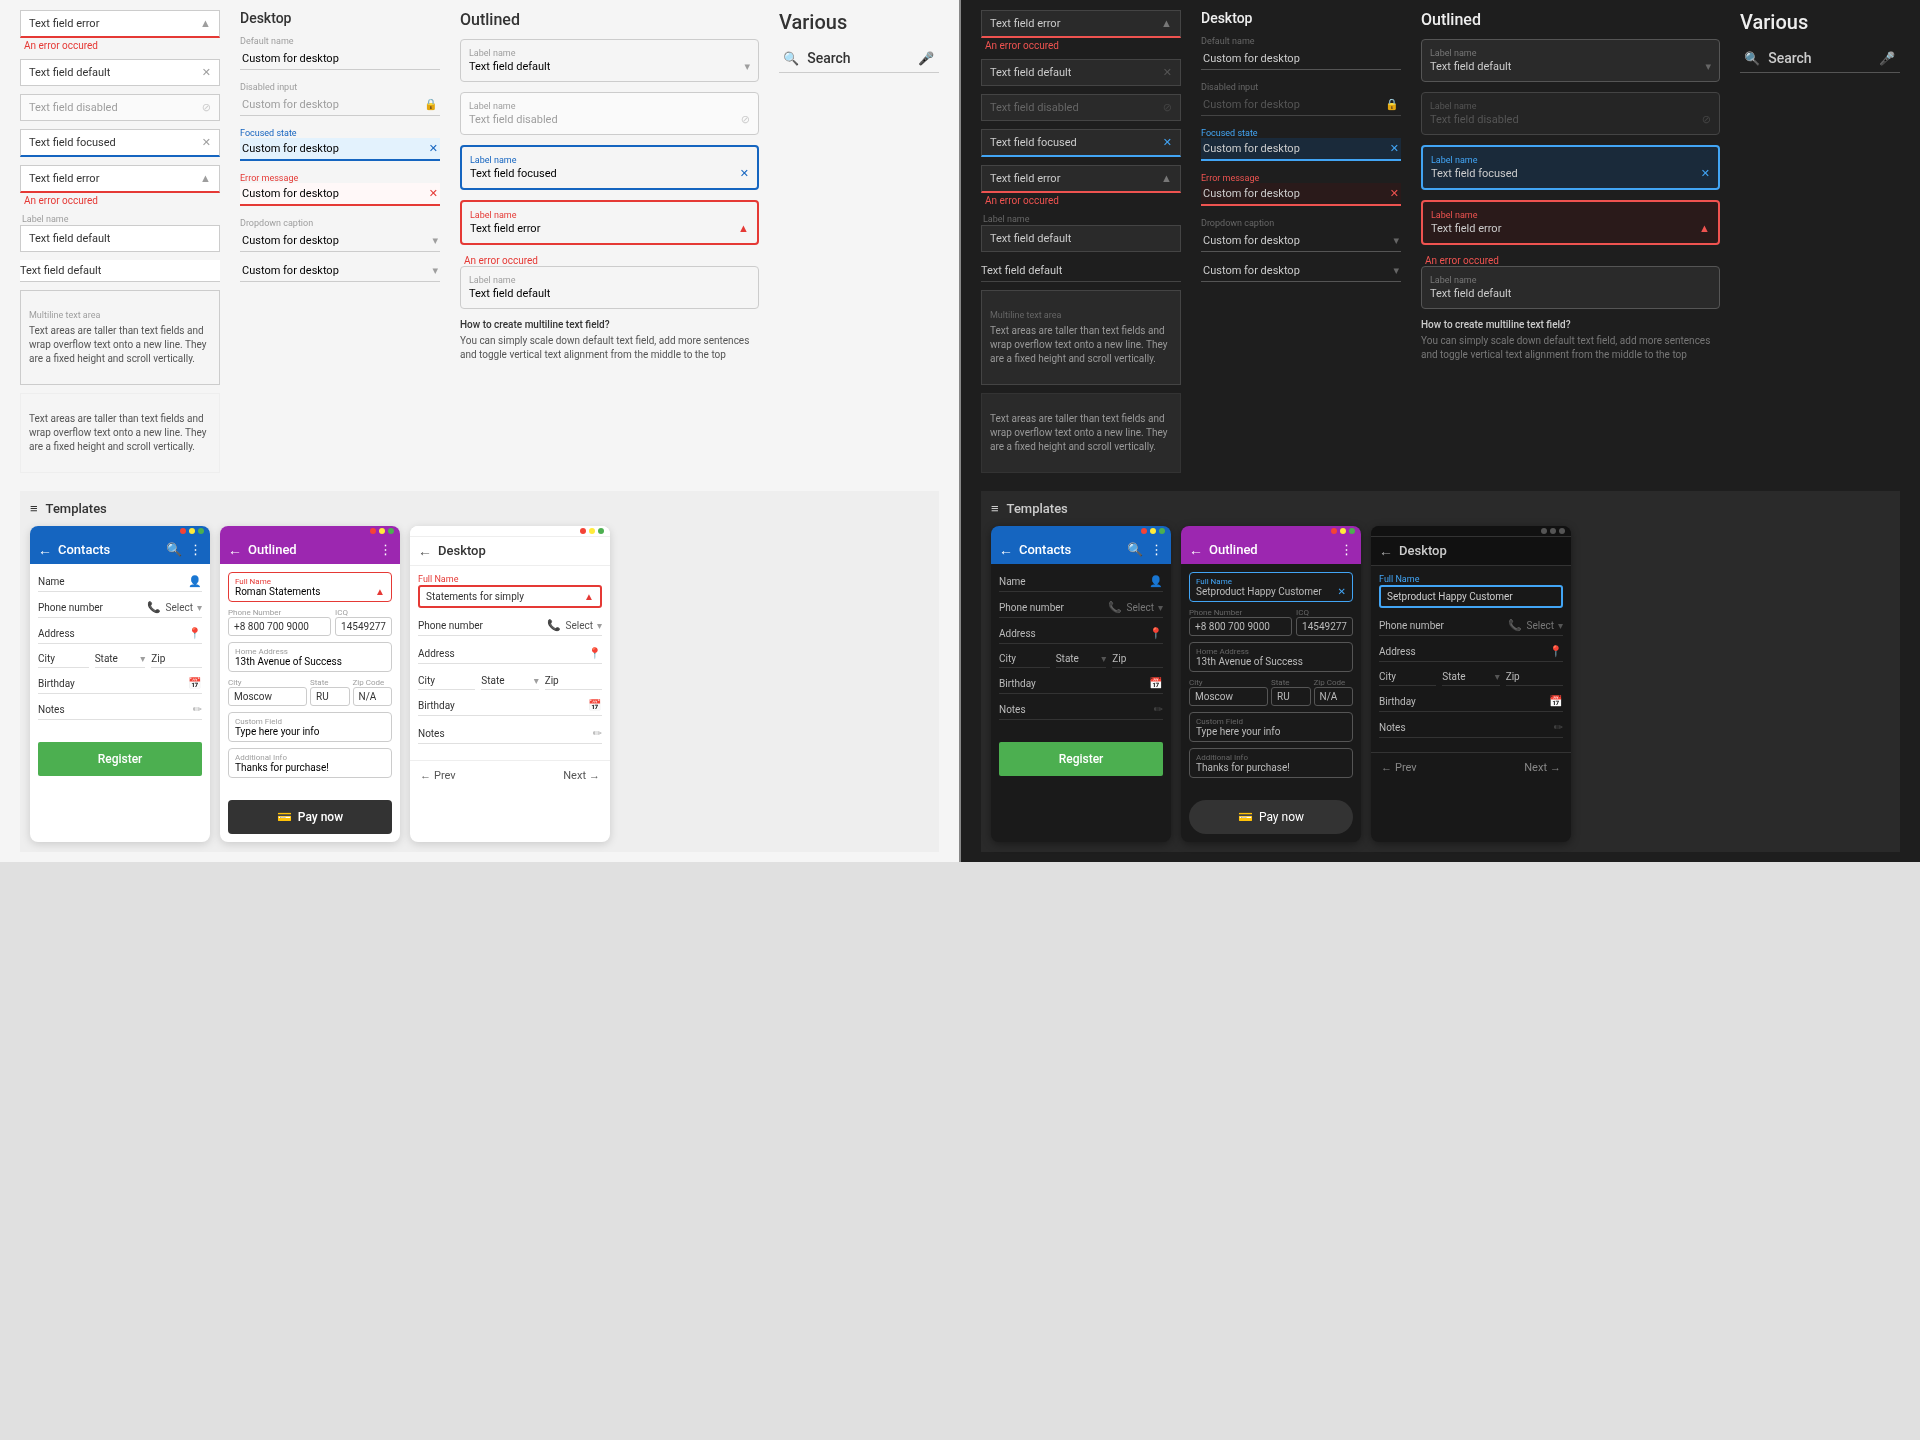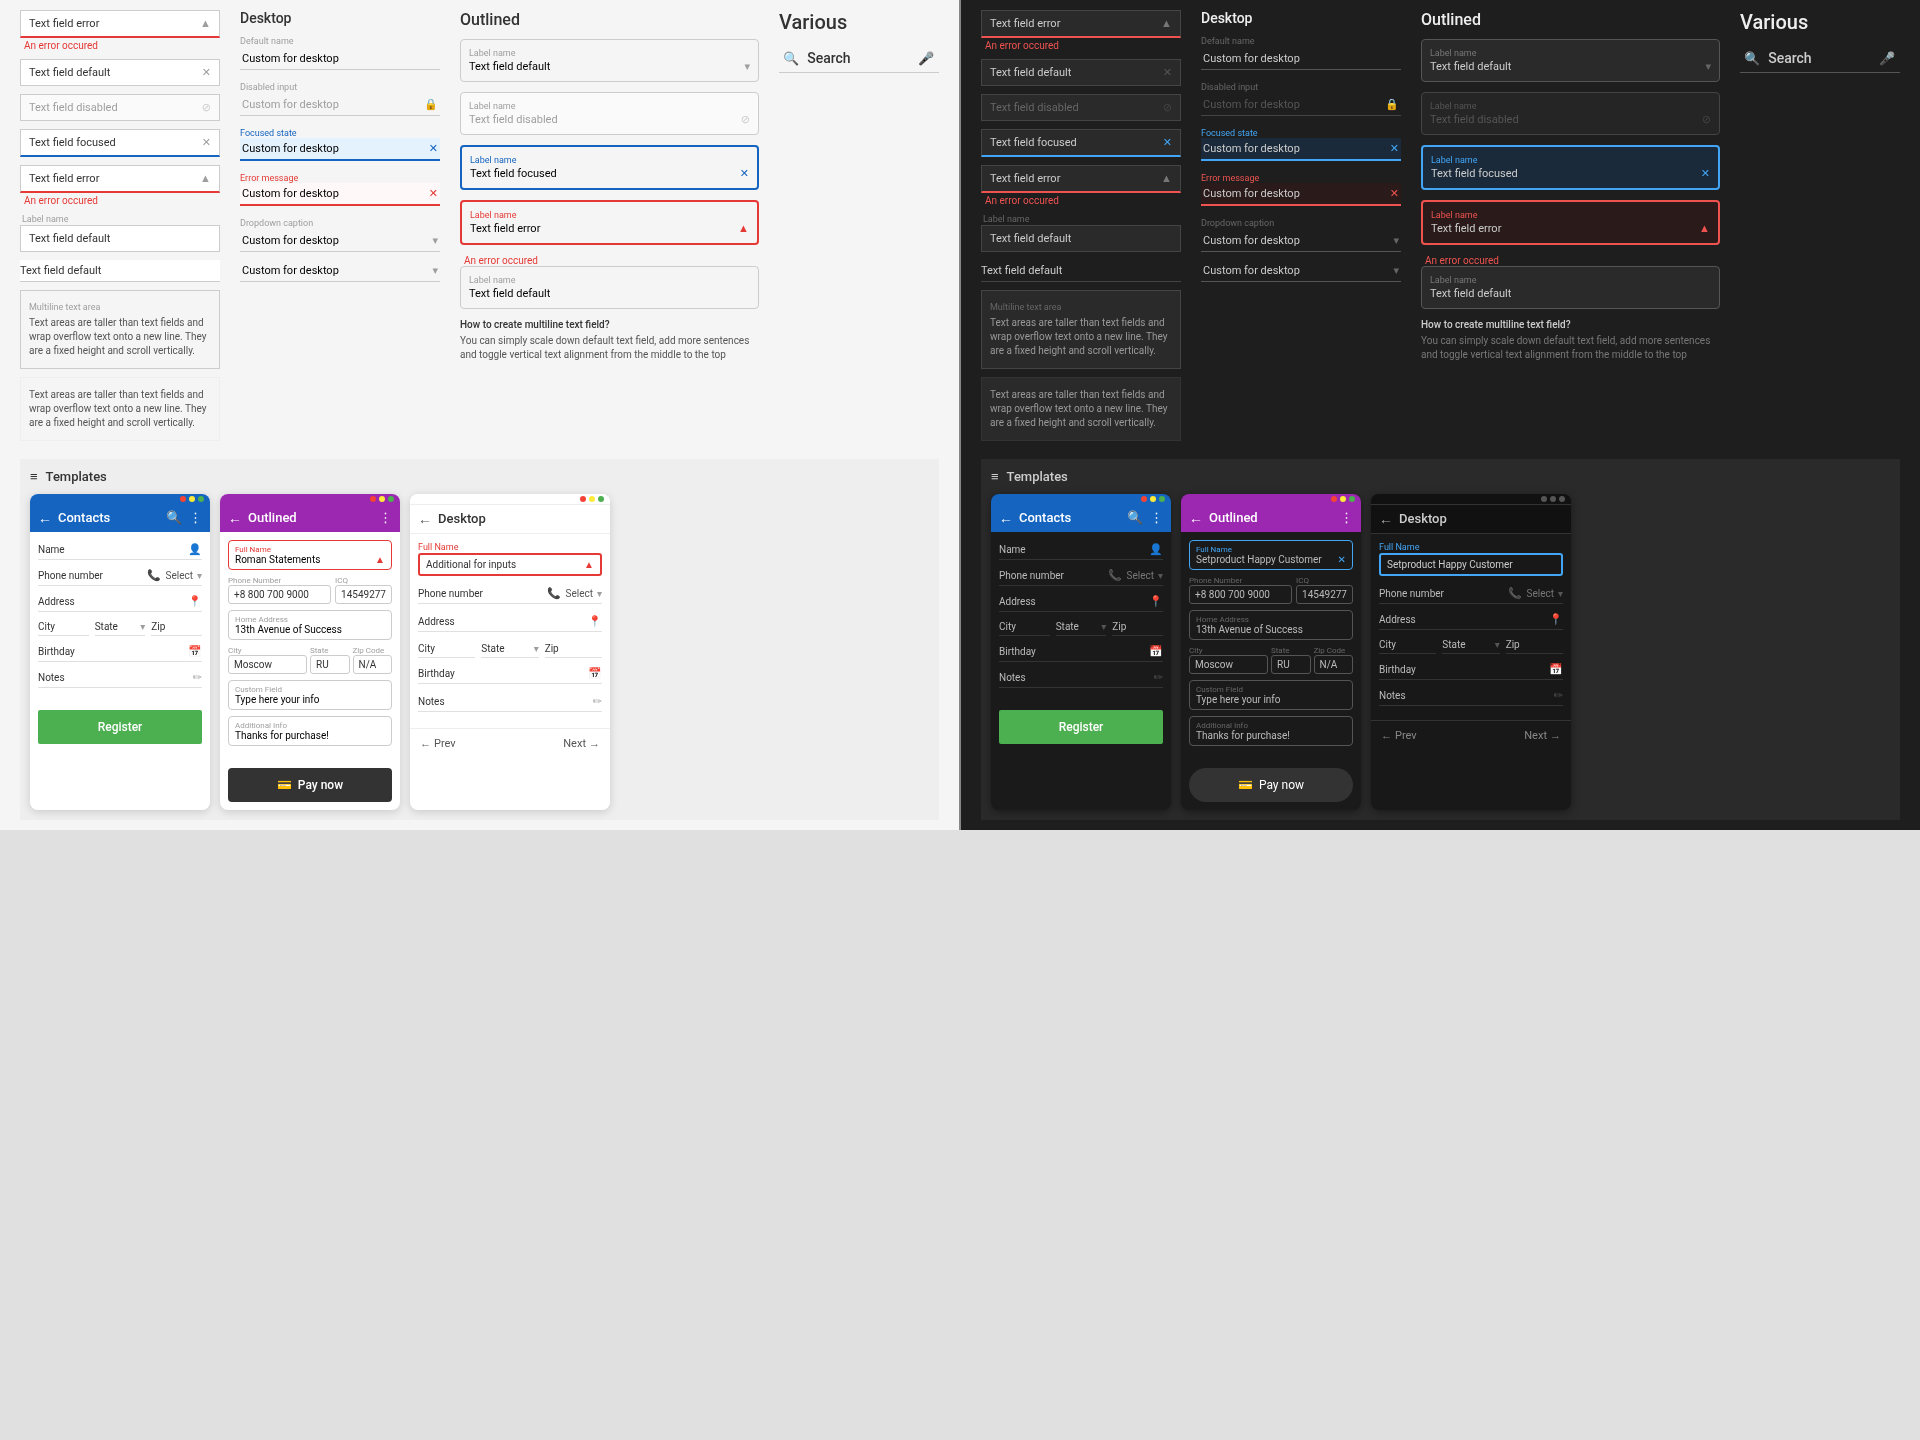--- a/index.html
+++ b/index.html
@@ -42,21 +42,21 @@
     }
     .tf-box.error-state { border-bottom: 2px solid #e53935; }
     .tf-box.focused-state { border-bottom: 2px solid #1565c0; }
     .tf-box.disabled-state { background: #fafafa; color: #9e9e9e; }
     .tf-error-text { color: #e53935; font-size: 10px; margin-top: 2px; padding-left: 4px; }
     .tf-label { font-size: 9px; color: #9e9e9e; margin-bottom: 1px; padding-left: 2px; }
 
     
     .tf-multiline {
       border: 1px solid #ccc;
-      padding: 10px 8px;
+      padding: 18px 8px;
       font-size: 10px;
       color: #333;
       min-height: 60px;
       line-height: 1.4;
     }
 
     
     .desktop-title { font-size: 14px; font-weight: 500; margin-bottom: 10px; color: #333; }
     .desktop-input-label { font-size: 9px; color: #9e9e9e; margin-bottom: 2px; }
     .desktop-input {
@@ -629,21 +629,21 @@
           </div>
           <div class="phone-topbar white-bg">
             <span style="color:#555;font-size:14px;">←</span>
             <span class="phone-topbar-title-dark">Desktop</span>
           </div>
           <div class="phone-body">
 
             <div style="margin-bottom:8px;">
               <div style="font-size:9px;color:#e53935;margin-bottom:1px;">Full Name</div>
               <div style="border:2px solid #e53935;border-radius:3px;padding:4px 6px;display:flex;justify-content:space-between;align-items:center;">
-                <span style="font-size:10px;color:#333;">Additional for inputs</span>
+                <span style="font-size:10px;color:#333;">Statements for simply</span>
                 <span style="color:#e53935;font-size:10px;">▲</span>
               </div>
             </div>
 
             <div class="desktop-phone-field">
               <div class="phone-field-row">
                 <span class="phone-field-text">Phone number</span>
                 <div class="select-row">
                   <span style="font-size:11px;color:#9e9e9e;">📞</span>
                   <span class="select-text">Select</span>

